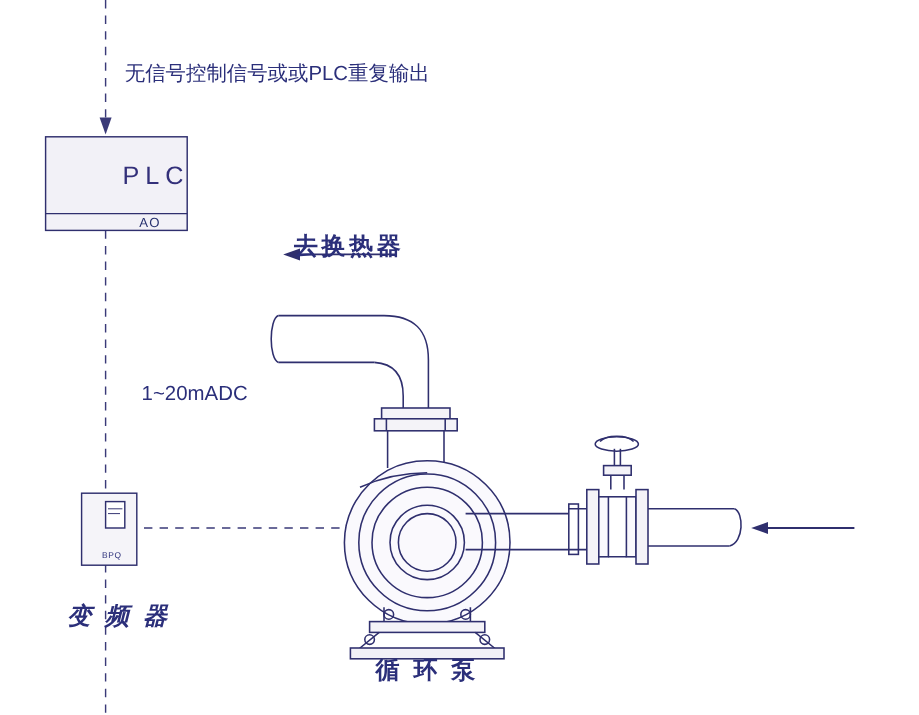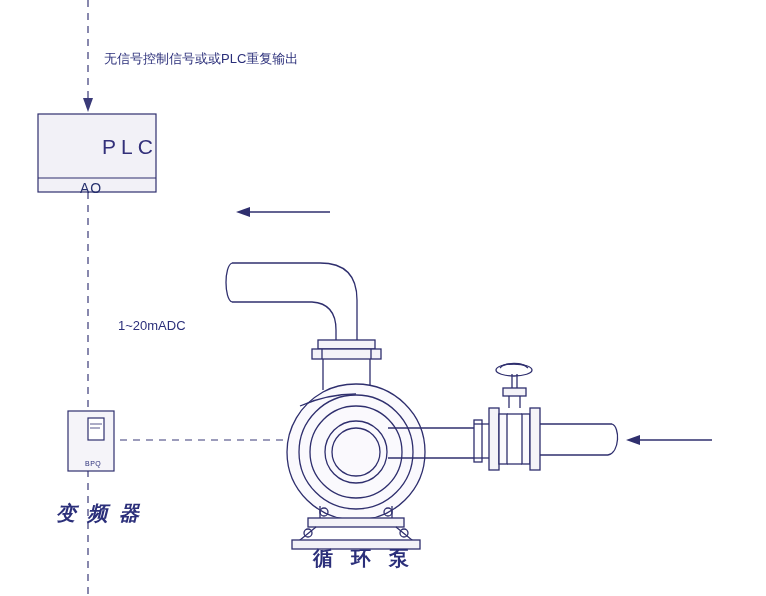--- a/index.html
+++ b/index.html
@@ -31,27 +31,28 @@
     color: #2b2f7a;
     white-space: nowrap;
     font-family: "Liberation Sans", sans-serif;
   }
   .lbl-big {
     font-size: 20px;
     font-weight: bold;
     letter-spacing: 3px;
   }
   .lbl-mid {
-    font-size: 13px;
+    font-size: 17px;
   }
   .lbl-ao {
     position: absolute;
     color: #26306e;
-    font-size: 14px;
+    font-size: 11px;
     letter-spacing: 1px;
+    margin-left: 36px;
   }
   .lbl-plc {
     position: absolute;
     color: #33307a;
     font-size: 21px;
     letter-spacing: 5px;
     margin-left: 40px;
   }
   .lbl-bpq {
     position: absolute;
@@ -178,17 +179,18 @@
 
   <div class="lbl-ao" style="left:80px; top:180px;">AO</div>
 
   <div class="lbl lbl-mid" style="left:118px; top:318px;">1~20mADC</div>
 
 
   <div class="lbl-bpq" style="left:85px; top:460px;">BPQ</div>
 
   <div class="lbl lbl-big" style="left:56px; top:500px;font-style:italic;">变  频  器</div>
 
+  <div class="lbl lbl-big" style="left:245px; top:192px;">去换热器</div>
 
 
-  <div class="lbl lbl-big" style="left:313px; top:545px;font-family:Liberation Mono, monospace;">循 环 泵</div>
+  <div class="lbl lbl-big" style="left:313px; top:545px;">循 环 泵</div>
 
 </div>
 
 </body></html>

